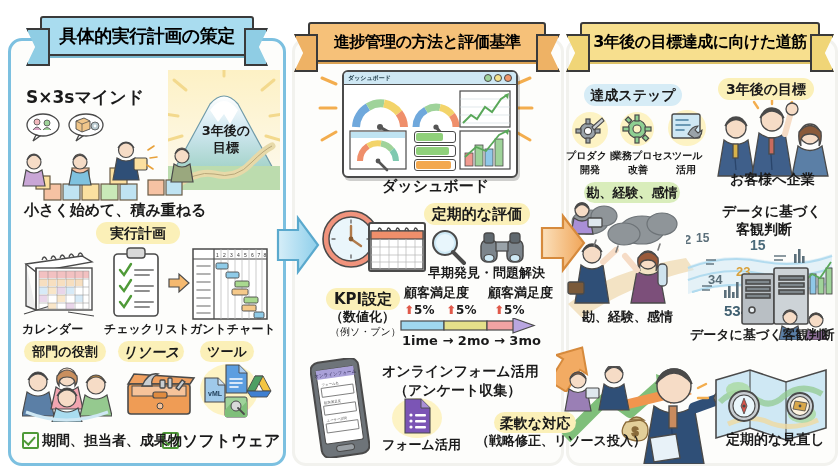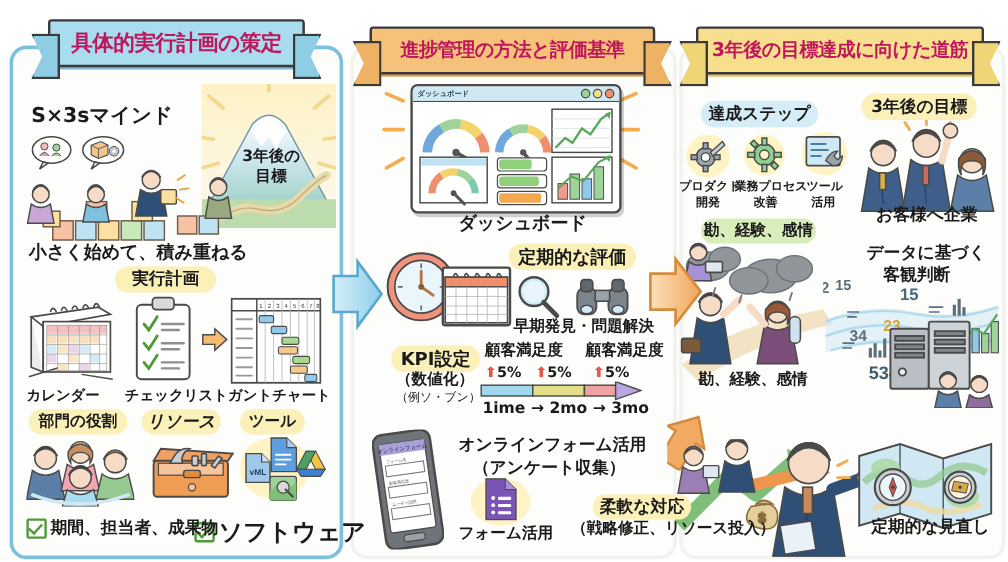--- a/index.html
+++ b/index.html
@@ -14,21 +14,21 @@
 
   
   .panel{position:absolute;border-radius:14px;background:#fdfdfb;}
   .panel.blue  {left:8px;  top:38px; width:272px;height:422px;border:3px solid #7cc0e0;}
   .panel.orange{left:292px;top:38px; width:266px;height:422px;border:3px solid #f2f2ee;}
   .panel.yellow{left:566px;top:38px; width:266px;height:422px;border:3px solid #f2f2ee;}
 
   
   .ribbon{position:absolute;height:40px;display:flex;align-items:center;justify-content:center;
     box-sizing:border-box;border:2px solid #3a3a3a;border-radius:3px;z-index:6;}
-  .ribbon span{font-weight:bold;letter-spacing:-0.5px;white-space:nowrap;color:#be185d;}
+  .ribbon span{font-weight:bold;letter-spacing:-0.5px;white-space:nowrap;color:#000000;}
   .ribbon .tail{position:absolute;width:20px;height:34px;border:2px solid #3a3a3a;top:10px;z-index:-1;}
   .ribbon .tail.l{left:-16px;clip-path:polygon(0 0,100% 0,100% 100%,0 100%,38% 50%);}
   .ribbon .tail.r{right:-16px;clip-path:polygon(0 0,100% 0,62% 50%,100% 100%,0 100%);}
   .rb-blue  {background:#a9dcef;box-shadow:0 2px 0 #79b9d0;}
   .rb-blue .tail{background:#8fcde4;}
   .rb-orange{background:#f6c179;box-shadow:0 2px 0 #dba254;}
   .rb-orange .tail{background:#eeb265;}
   .rb-yellow{background:#f7df8e;box-shadow:0 2px 0 #ddc268;}
   .rb-yellow .tail{background:#f0d577;}
 
@@ -401,21 +401,21 @@
       <path d="M14 12 l6 6" stroke="#4a4a4a" stroke-width="1.8" stroke-linecap="round"></path>
     </svg>
   </div>
 
   <div class="tick" style="left:22px;top:432px;">
     <span class="tickbox"></span>
     <span class="lbl b" style="position:static;font-size:14px;">期間、担当者、成果物</span>
   </div>
   <div class="tick" style="left:162px;top:432px;">
     <span class="tickbox"></span>
-    <span class="lbl b" style="position:static;font-size:20px;">ソフトウェア</span>
+    <span class="lbl b" style="position:static;font-size:16px;">ソフトウェア</span>
   </div>
 
   <div class="arrow-big" style="left:276px;top:214px;">
     <svg width="44" height="62" viewBox="0 0 44 62">
       <defs>
           <linearGradient id="ag1" x1="0" y1="0" x2="1" y2="0">
         <stop offset="0%" stop-color="#d6eef8"></stop>
             <stop offset="100%" stop-color="#8ecfeb"></stop>
       </linearGradient>
         </defs>
@@ -883,20 +883,21 @@
         <circle cx="14" cy="11" r="7" fill="#f6dcc6"></circle>
         <path d="M7 10 q7-9 14 0 q-3-6-7-6 q-5 0-7 6Z" fill="#6d5a4a"></path>
         <path d="M6 20 q8 6 16 0 l3 14 h-22 Z" fill="#5b7fa6"></path>
         <circle cx="40" cy="14" r="7" fill="#f6dcc6"></circle>
         <path d="M33 13 q7-9 14 0 q-3-6-7-6 q-5 0-7 6Z" fill="#4a3a2a"></path>
         <path d="M32 23 q8 6 16 0 l3 11 h-22 Z" fill="#8f6f9a"></path>
       </g>
     </svg>
   </div>
 
+  <div class="lbl b" style="left:690px;top:328px;font-size:13px;">データに基づく客観判断</div>
 
   <div class="art" style="left:556px;top:342px;">
     <svg width="40" height="50" viewBox="0 0 40 50">
       <path d="M4 48 L4 22 L-4 22 L14 2 L32 22 L24 22 L24 48 Z" transform="rotate(32 14 25)" fill="#f2ab63" stroke="#d68a3c" stroke-width="2"></path>
     </svg>
   </div>
 
   <div class="art" style="left:560px;top:366px;">
     <svg width="132" height="80" viewBox="0 0 132 80">
       <path d="M6 72 L48 30 L70 46 L104 16" stroke="#7fbf7a" stroke-width="12" fill="none" stroke-linejoin="round"></path>

